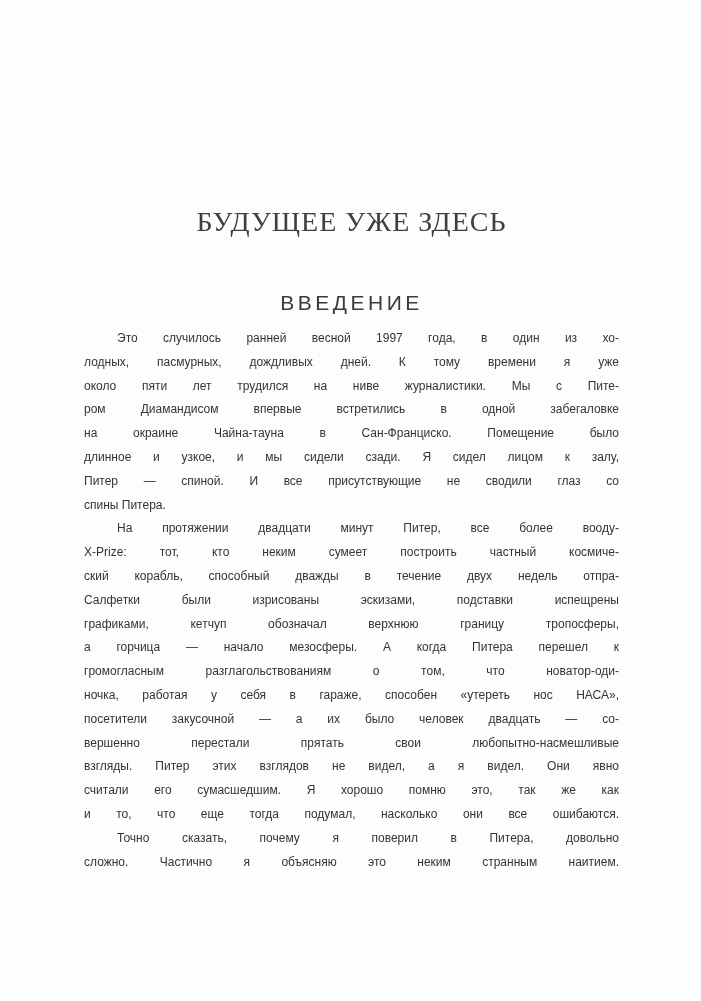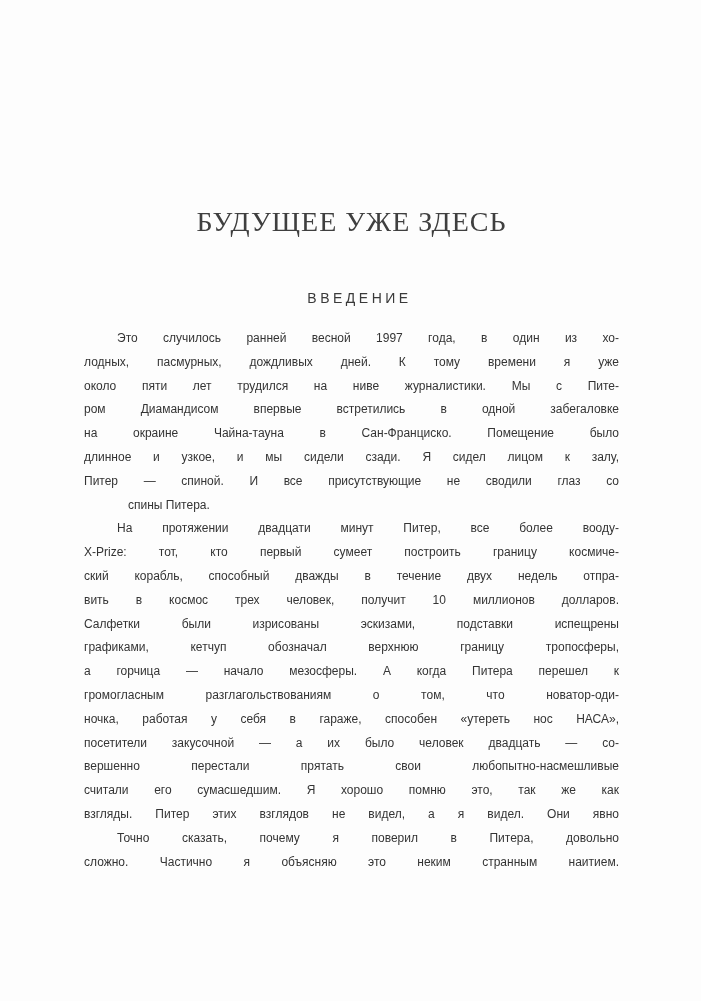--- a/index.html
+++ b/index.html
@@ -34,24 +34,24 @@
     font-family:"Liberation Serif", serif;
     font-size:28px;
     line-height:1.1;
     letter-spacing:1px;
     color:var(--title-color);
     font-weight:normal;
   }
   .section-heading{
     position:absolute;
     top:290px;
-    left:8px;width:535px;
+    left:0;width:535px;
     text-align:center;
     font-family:"Liberation Sans", sans-serif;
-    font-size:14px;
+    font-size:21px;
     line-height:1.2;
     letter-spacing:3.5px;
     color:var(--heading-color);
     font-weight:normal;
   }
   .text-block{
     position:absolute;
     top:327px;
     left:0;width:535px;
     font-family:Liberation Sans, sans-serif;
@@ -60,21 +60,21 @@
     color:var(--body-color);
   }
   .paragraph{margin:0;padding:0;}
   .line{
     text-align:justify;
     text-align-last:justify;
     height:23.8px;
     white-space:normal;
   }
   .line.indent{text-indent:33px;}
-  .line.end{text-align-last:left;margin-left:44px;}
+  .line.end{text-align-last:left;}
 </style>
 </head>
 <body>
 
 <div class="page">
   <div class="content">
 
     <div class="book-title">БУДУЩЕЕ УЖЕ ЗДЕСЬ</div>
 
     <div class="section-heading">ВВЕДЕНИЕ</div>
@@ -87,32 +87,32 @@
         <div class="line">около пяти лет трудился на ниве журналистики. Мы с Пите-</div>
         <div class="line">ром Диамандисом впервые встретились в одной забегаловке</div>
         <div class="line">на окраине Чайна-тауна в Сан-Франциско. Помещение было</div>
         <div class="line">длинное и узкое, и мы сидели сзади. Я сидел лицом к залу,</div>
         <div class="line">Питер — спиной. И все присутствующие не сводили глаз со</div>
         <div class="line end">спины Питера.</div>
       </div>
 
       <div class="paragraph">
         <div class="line indent">На протяжении двадцати минут Питер, все более вооду-</div>
-        <div class="line">X-Prize: тот, кто первый сумеет построить границу космиче-</div>
+        <div class="line">X-Prize: тот, кто неким сумеет построить частный космиче-</div>
         <div class="line">ский корабль, способный дважды в течение двух недель отпра-</div>
-        <div class="line">вить в космос трех человек, получит 10 миллионов долларов.</div>
         <div class="line">Салфетки были изрисованы эскизами, подставки испещрены</div>
         <div class="line">графиками, кетчуп обозначал верхнюю границу тропосферы,</div>
         <div class="line">а горчица — начало мезосферы. А когда Питера перешел к</div>
         <div class="line">громогласным разглагольствованиям о том, что новатор-оди-</div>
         <div class="line">ночка, работая у себя в гараже, способен «утереть нос НАСА»,</div>
         <div class="line">посетители закусочной — а их было человек двадцать — со-</div>
         <div class="line">вершенно перестали прятать свои любопытно-насмешливые</div>
+        <div class="line">взгляды. Питер этих взглядов не видел, а я видел. Они явно</div>
         <div class="line">считали его сумасшедшим. Я хорошо помню это, так же как</div>
-        <div class="line">взгляды. Питер этих взглядов не видел, а я видел. Они явно</div>
+        <div class="line">и то, что еще тогда подумал, насколько они все ошибаются.</div>
       </div>
 
       <div class="paragraph">
         <div class="line indent">Точно сказать, почему я поверил в Питера, довольно</div>
         <div class="line">сложно. Частично я объясняю это неким странным наитием.</div>
       </div>
 
     </div>
   </div>
 </div>

